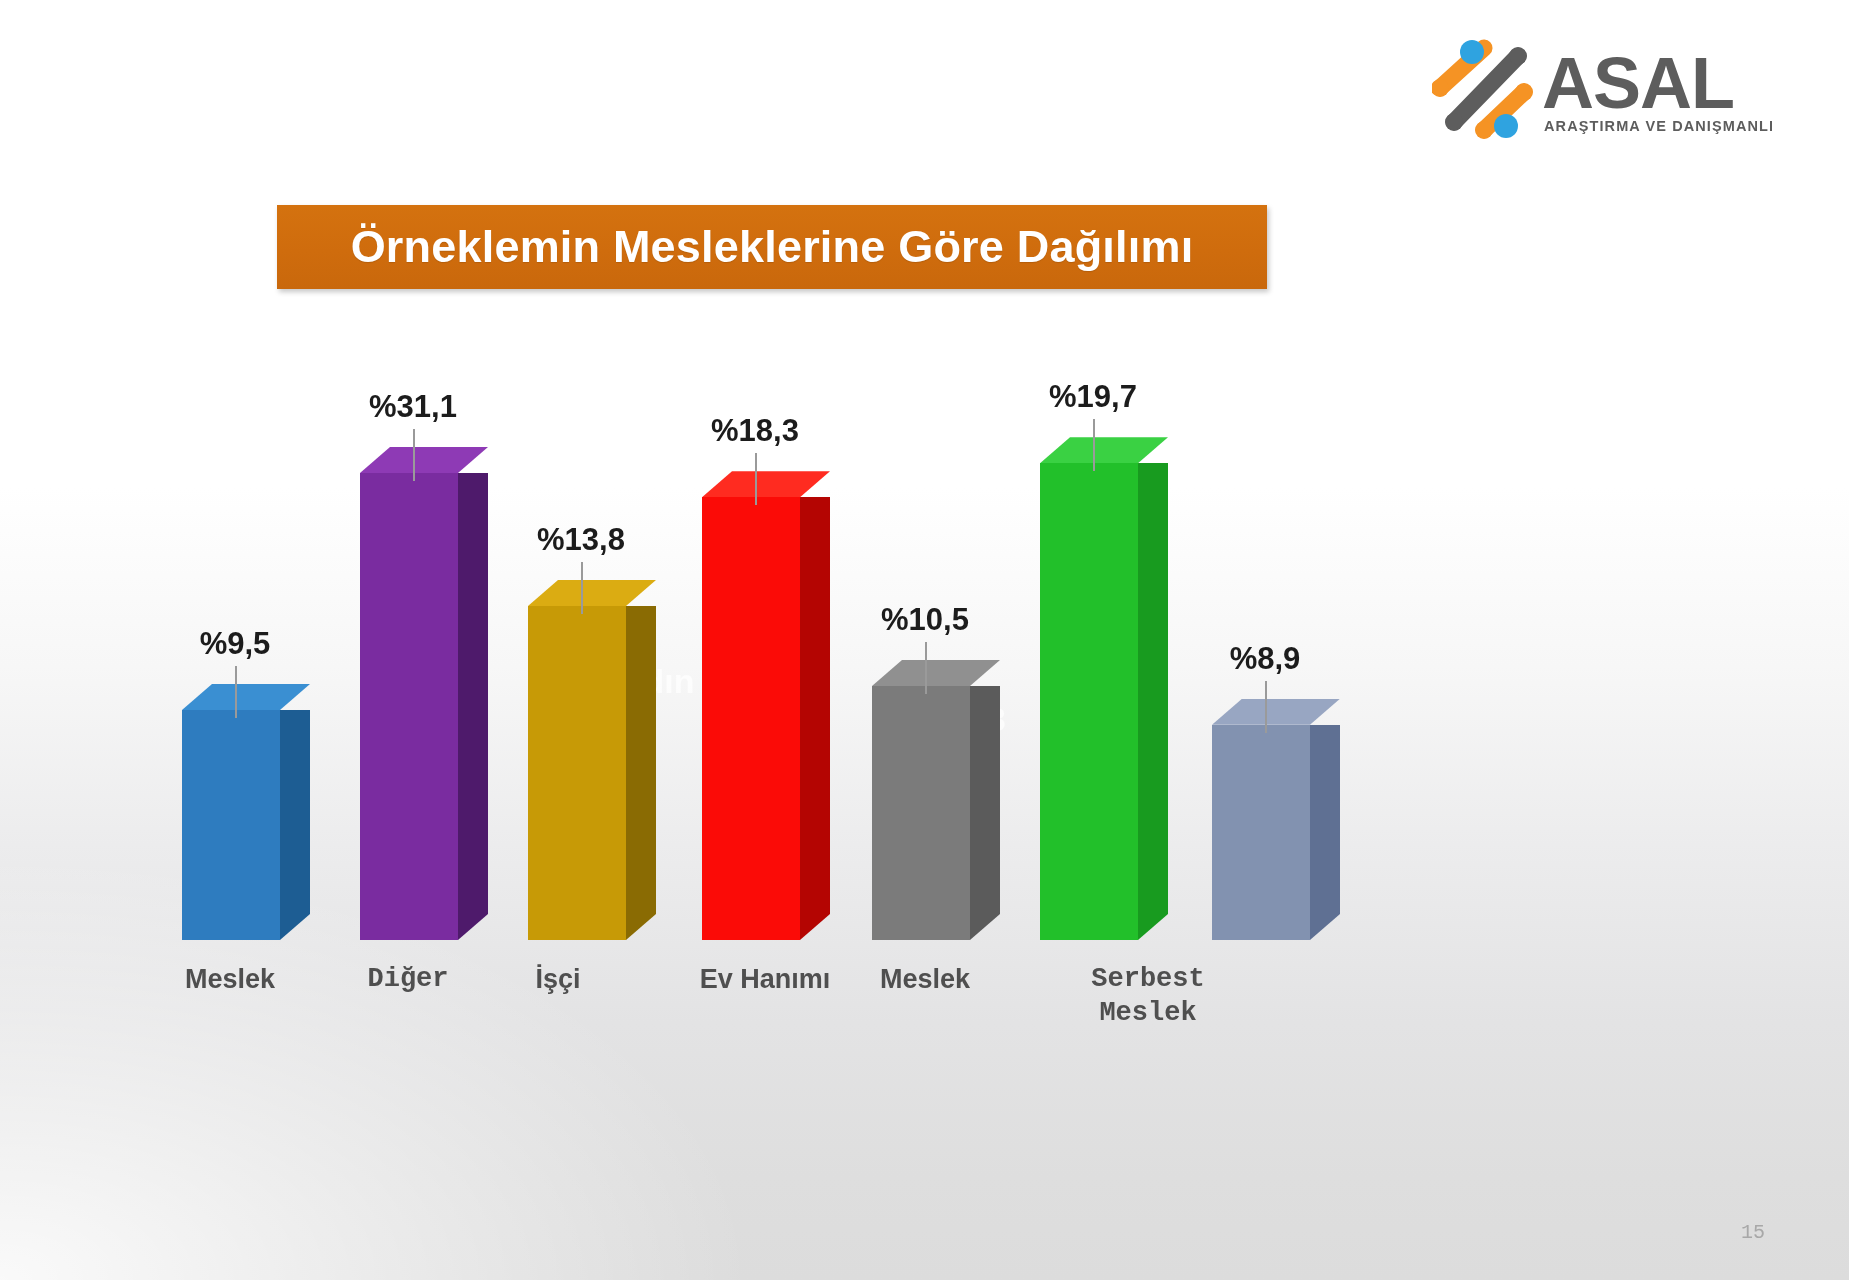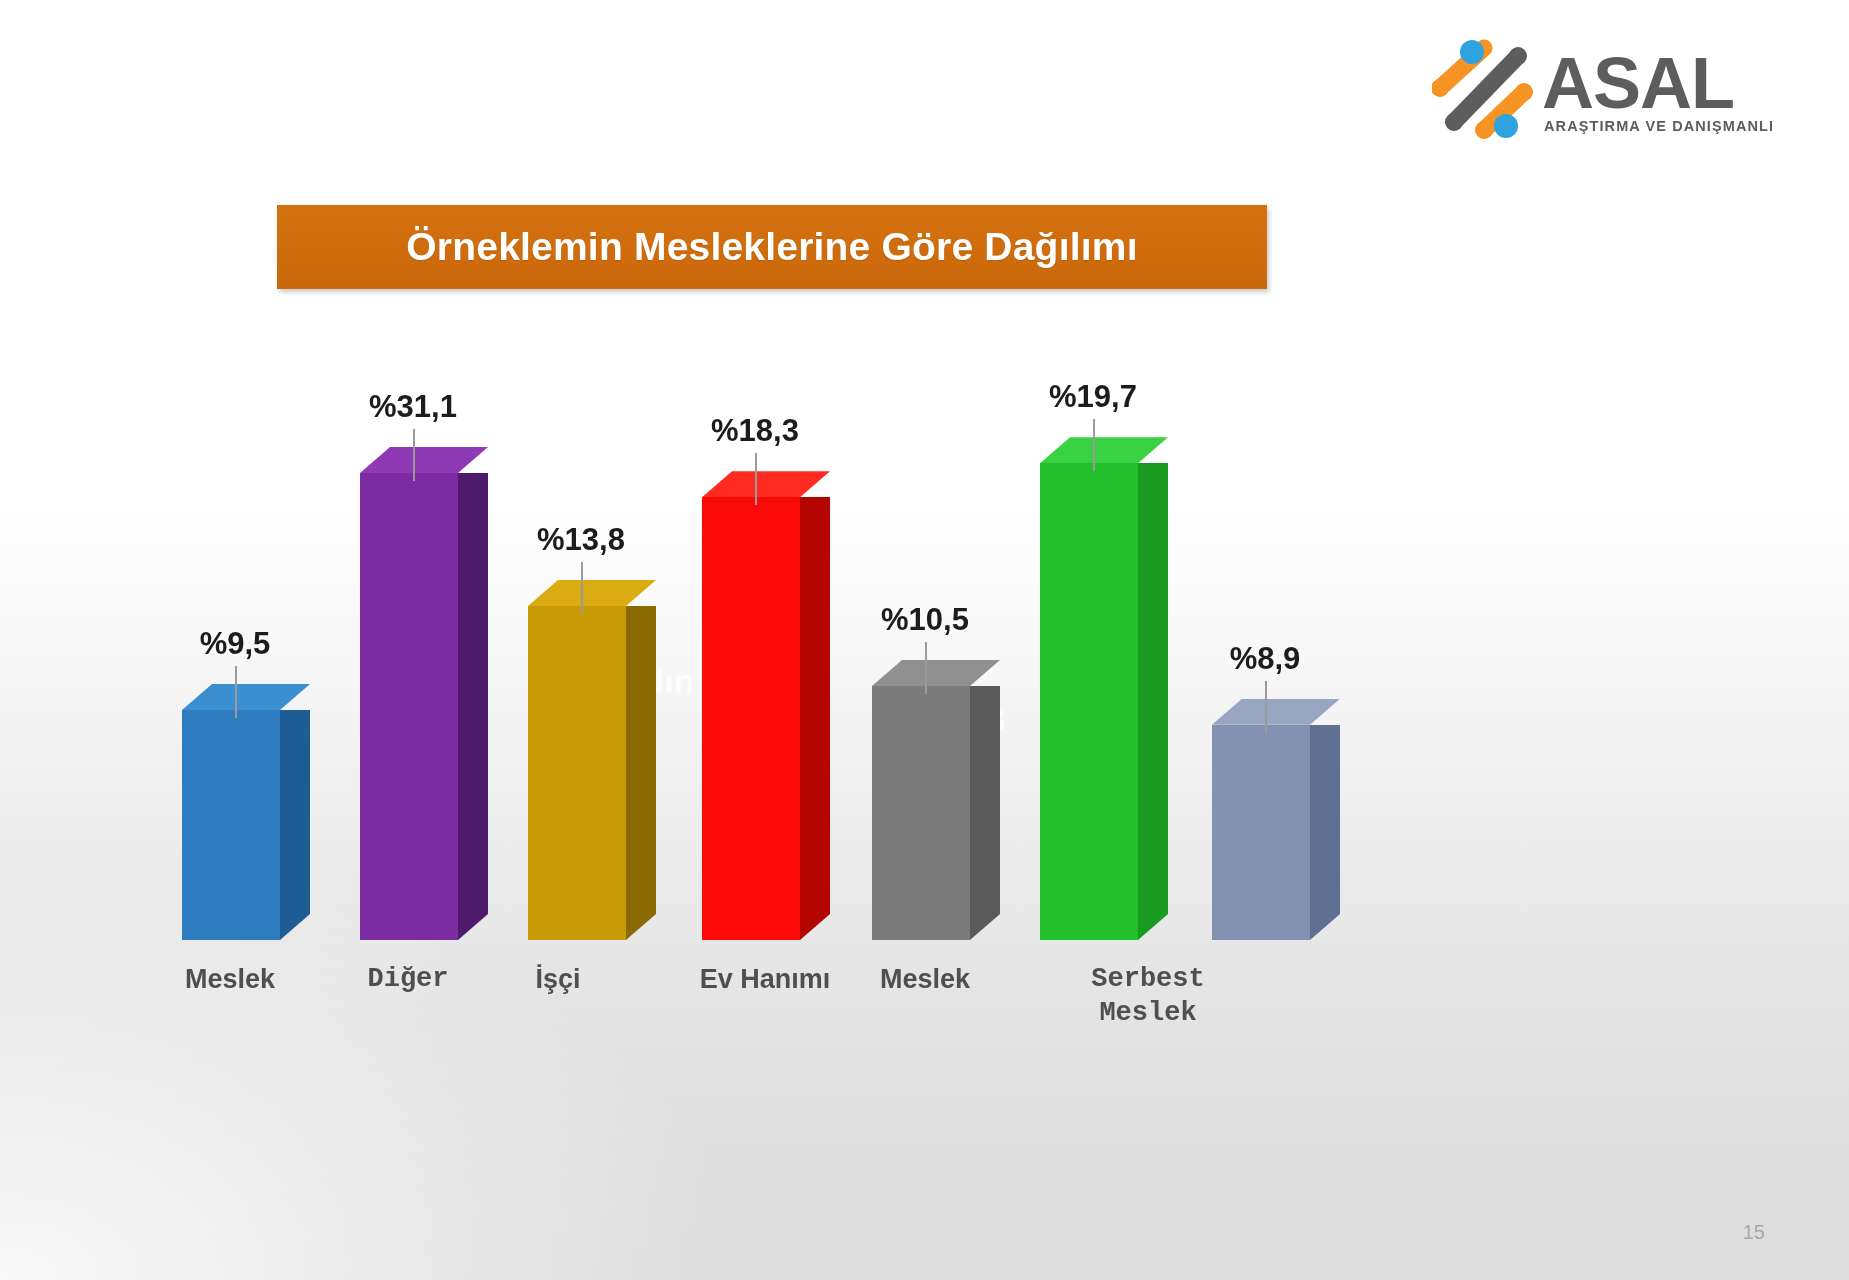--- a/index.html
+++ b/index.html
@@ -25,21 +25,21 @@
   .logo svg{display:block;}
 
   
   .title-banner{
     position:absolute;left:277px;top:205px;width:990px;height:84px;
     background:linear-gradient(to bottom,#d4720f 0%,#cf6c0d 55%,#c9680c 100%);
     box-shadow:2px 3px 5px rgba(0,0,0,.22);
     display:flex;align-items:center;justify-content:center;
   }
   .title-banner .title-text{
-    color:#ffffff;font-size:39px;font-weight:bold;letter-spacing:.2px;
+    color:#ffffff;font-size:45px;font-weight:bold;letter-spacing:.2px;
     white-space:nowrap;text-shadow:0 1px 1px rgba(0,0,0,.12);
   }
 
   
   .chart{position:absolute;left:0;top:0;width:1849px;height:1280px;}
   .plot{position:absolute;left:150px;top:380px;width:1560px;height:580px;}
 
   
   .watermark{
     position:absolute;left:600px;top:624px;width:420px;height:72px;
@@ -61,21 +61,21 @@
   }
   .leader{position:absolute;width:2px;background:#9a9a9a;}
 
   .cat-label{
     position:absolute;text-align:center;white-space:pre-line;
     font-size:27px;font-weight:bold;color:#4f4f4f;line-height:34px;
   }
 
   .page-num{
     position:absolute;right:84px;bottom:36px;
-    font-size:20px;color:#a8a8a8;font-family:Liberation Sans, sans-serif;
+    font-size:20px;color:#a8a8a8;font-family:Liberation Mono, monospace;
   }
 </style>
 </head>
 <body>
 
 <div class="slide"></div>
 <div class="corner-glow"></div>
 
 <div class="logo">
   <svg width="340" height="110" viewBox="0 0 340 110" xmlns="http://www.w3.org/2000/svg">

